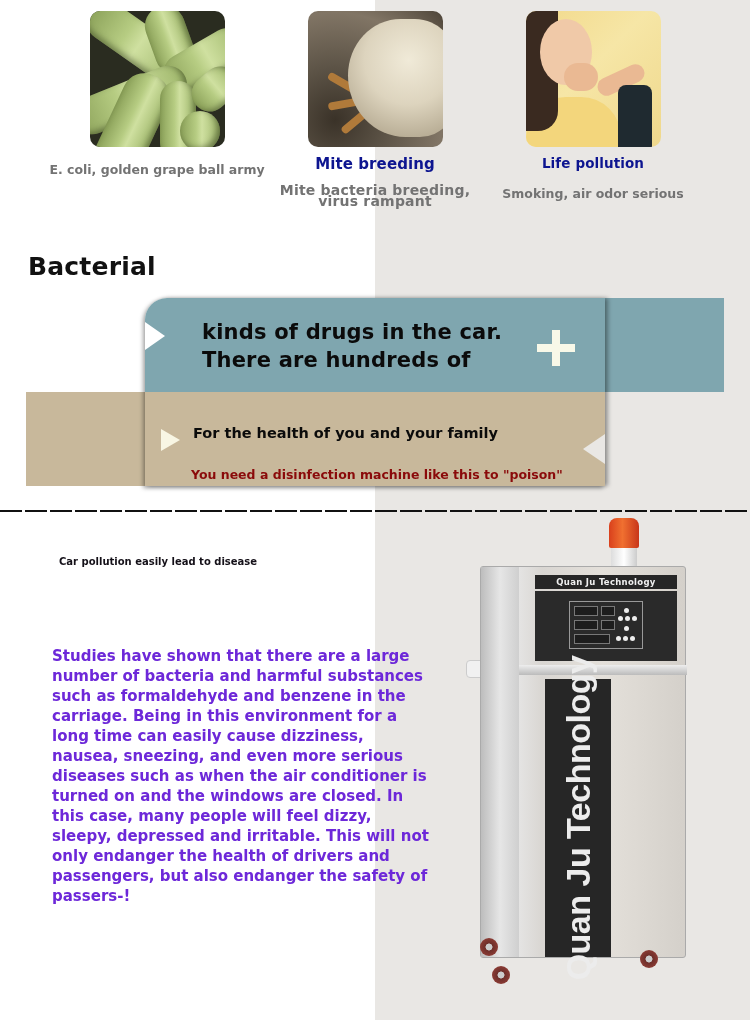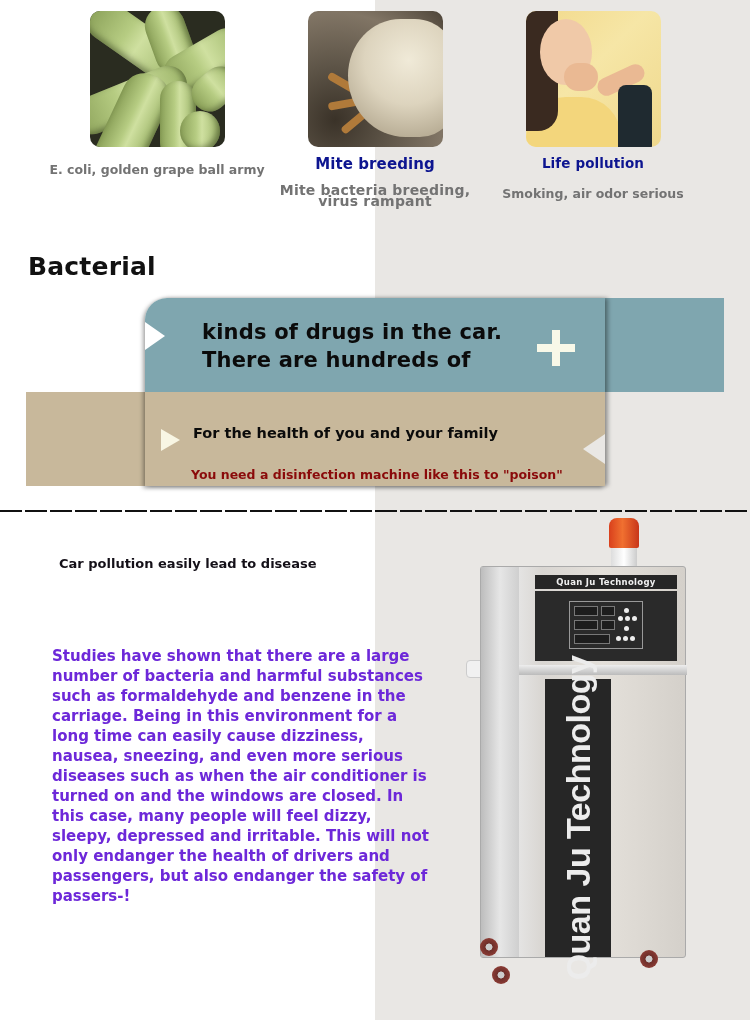--- a/index.html
+++ b/index.html
@@ -90,21 +90,21 @@
     }
 
     
     .separator {
       left: 0; top: 510px; width: 750px; height: 2px;
       background: repeating-linear-gradient(to right, #111 0, #111 22px, transparent 22px, transparent 25px);
     }
 
     
     .section-title {
-      left: 59px; top: 556px; font-size: 13px; font-weight: bold; color: #141018;
+      left: 59px; top: 556px; font-size: 10px; font-weight: bold; color: #141018;
     }
     .body-text {
       left: 52px; top: 646px; width: 380px; font-size: 15px; font-weight: bold; color: #6d28d9; line-height: 20px;
     }
 
     
     .machine { left: 466px; top: 518px; width: 230px; height: 480px; }
     .beacon {
       position: absolute; left: 143px; top: 0; width: 30px; height: 30px; border-radius: 8px 8px 2px 2px;
       background: linear-gradient(90deg, #d9401c 0%, #f07030 45%, #c8361a 100%);

